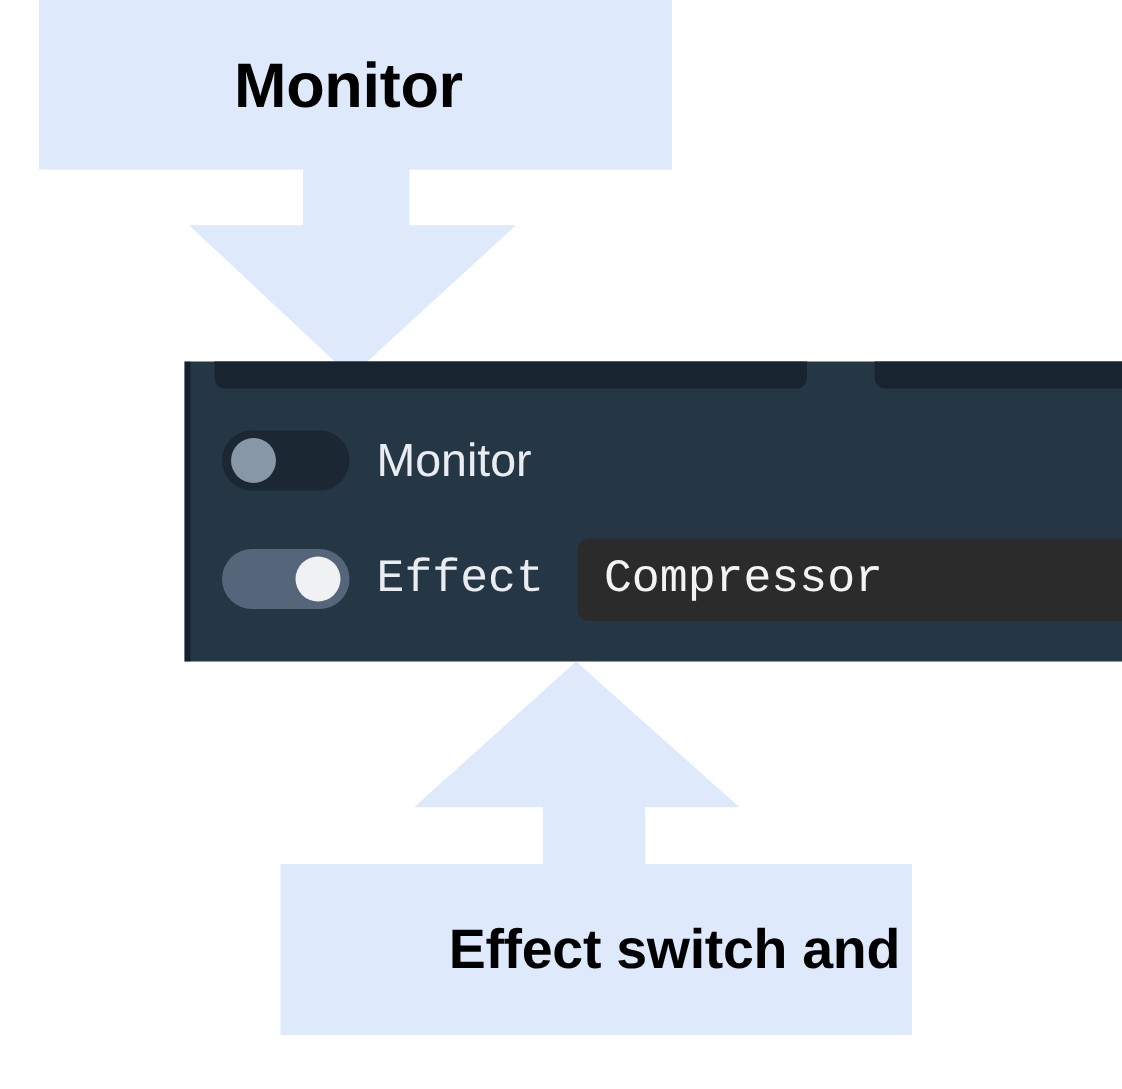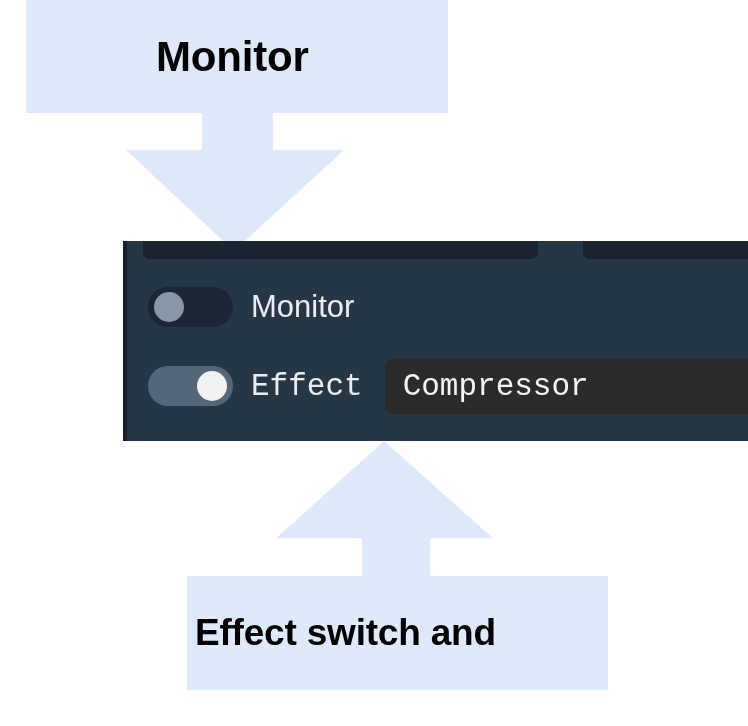--- a/index.html
+++ b/index.html
@@ -19,21 +19,21 @@
     overflow: hidden;
     margin-left: 26px;
   }
 
   
   .callout {
     position: absolute;
     background: #dee9fb;
     display: flex;
     align-items: center;
-    justify-content: flex-start;
+    justify-content: flex-end;
     text-align: center;
     color: #000000;
     font-weight: bold;
     line-height: 1.18;
     letter-spacing: -0.2px;
   }
   #callout-top {
     left: 0px;
     top: 0px;
     width: 422px;

